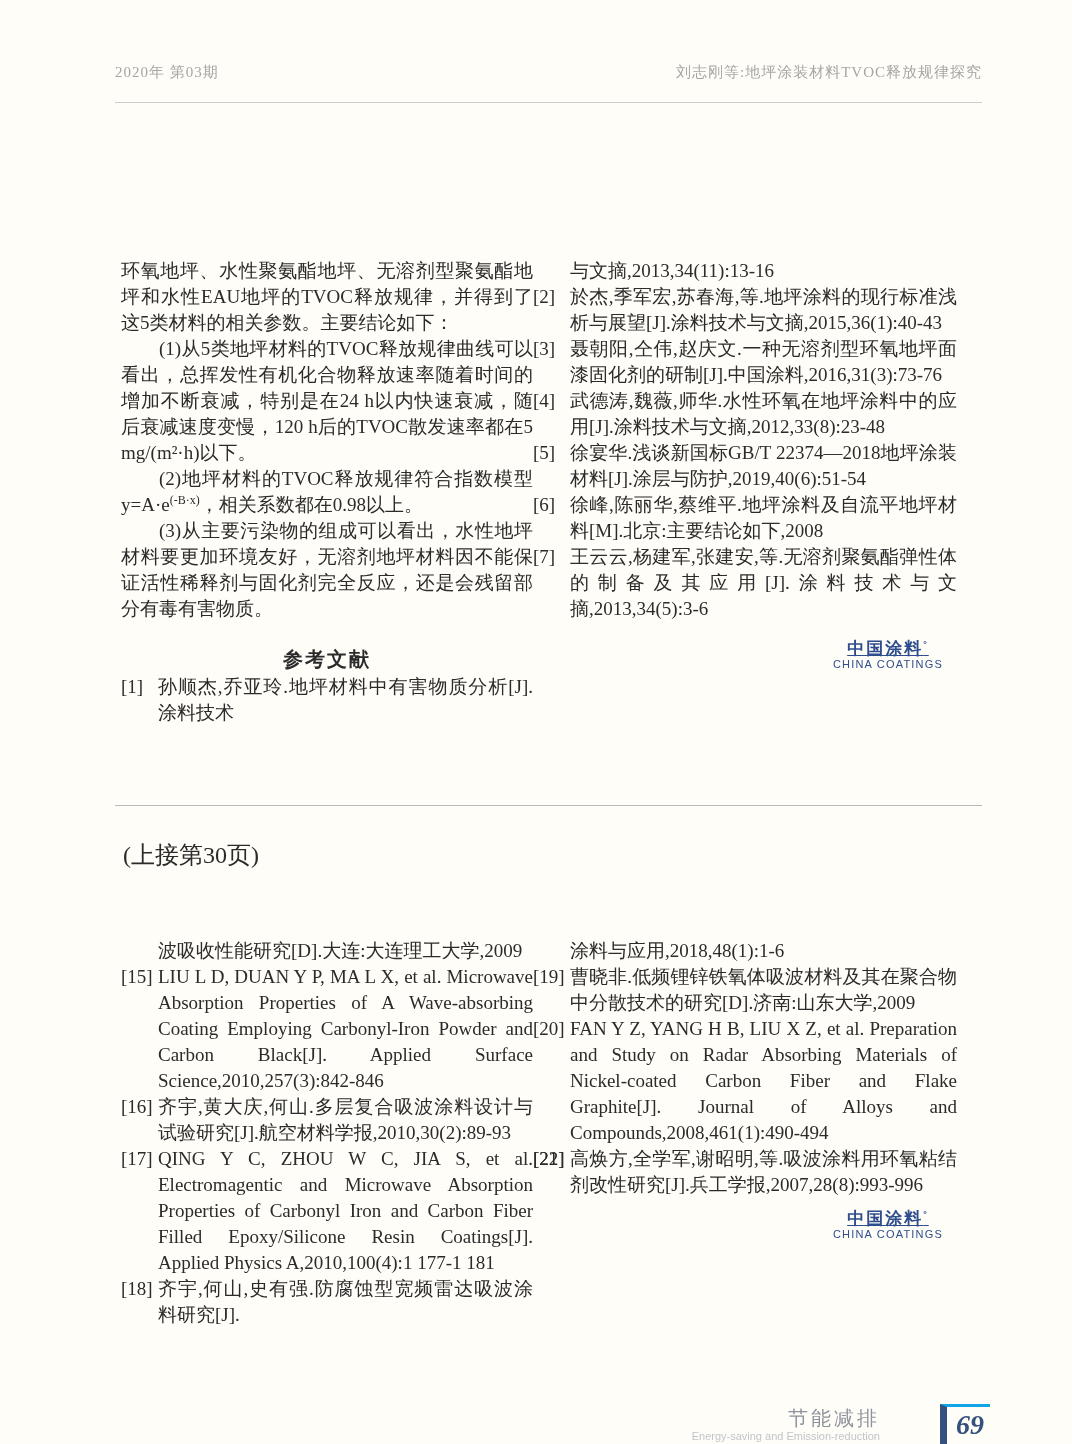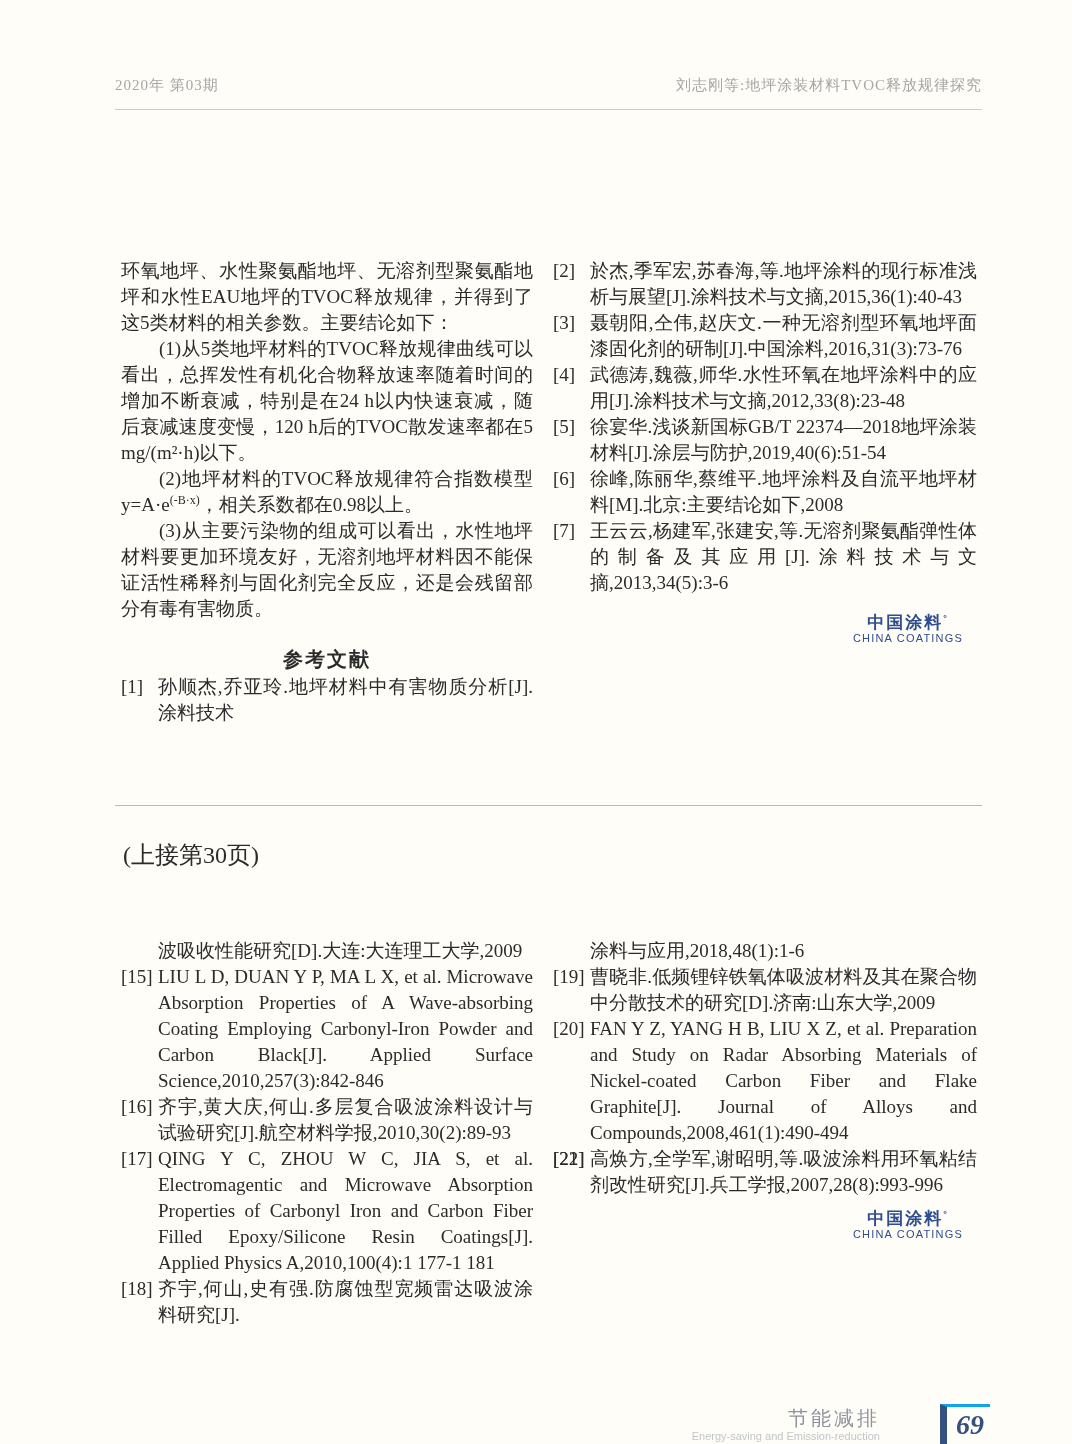--- a/index.html
+++ b/index.html
@@ -7,51 +7,51 @@
     position:relative;
     width:1072px;height:1444px;
     margin:0 auto;
     background:#fffdf7;
     font-family:"Liberation Serif","DejaVu Serif",serif;
     color:#2b2b2b;
     overflow:hidden;
   }
   
   .header{
-    position:absolute;top:76px;left:115px;right:90px;
+    position:absolute;top:63px;left:115px;right:90px;
     border-bottom:1px solid #cdcdcd;
-    padding-bottom:14px;
+    padding-bottom:20px;
   }
   .header-row{
     display:flex;justify-content:space-between;align-items:baseline;
     font-size:15px;color:#a6a6a6;letter-spacing:1px;
   }
   
-  .two-col{position:absolute;left:121px;width:856px;display:flex;gap:20px;}
+  .two-col{position:absolute;left:121px;width:856px;display:flex;}
   .top-section{top:258px;}
   .bottom-section{top:938px;}
   .col-left{width:412px;}
   .col-right{width:424px;}
   .body-text{font-size:19px;line-height:26px;text-align:justify;}
   .para{text-indent:2em;margin:0;}
   .para.no-indent{text-indent:0;}
   sup{font-size:12px;line-height:0;}
   
   .refs-heading{
     text-align:center;font-weight:bold;font-size:20px;
     margin-top:24px;margin-bottom:2px;line-height:26px;letter-spacing:2px;
   }
   .ref{position:relative;padding-left:37px;margin:0;}
   .ref .num{position:absolute;left:0;top:0;}
   
   .logo-wrap{text-align:right;margin-top:18px;padding-right:14px;}
   .logo{display:inline-block;text-align:center;line-height:1.05;}
   .logo .logo-cn{
     font-family:"Liberation Sans","DejaVu Sans",sans-serif;
-    font-weight:bold;font-size:17px;color:#2e4d8e;letter-spacing:2px;
+    font-weight:bold;font-size:17px;color:#2e4d8e;letter-spacing:2px;text-decoration:underline;
   }
   .logo .logo-mark{font-size:9px;vertical-align:top;}
   .logo .logo-en{
     font-family:"Liberation Sans","DejaVu Sans",sans-serif;
     font-size:11px;color:#2e4d8e;letter-spacing:1.2px;margin-top:1px;
   }
   
   .section-divider{
     position:absolute;top:805px;left:115px;right:90px;
     border-top:1px solid #b9b9b9;
@@ -103,20 +103,21 @@
       <div class="refs-heading">参考文献</div>
       <div>
 
           <p class="ref"><span class="num">[1]</span><span>孙顺杰,乔亚玲.地坪材料中有害物质分析[J].涂料技术</span></p>
         </div>
     </div>
 
     <div class="col-right body-text">
       <div>
 
+          <p class="ref"><span class="num"></span><span>与文摘,2013,34(11):13-16</span></p>
 
           <p class="ref"><span class="num">[2]</span><span>於杰,季军宏,苏春海,等.地坪涂料的现行标准浅析与展望[J].涂料技术与文摘,2015,36(1):40-43</span></p>
 
           <p class="ref"><span class="num">[3]</span><span>聂朝阳,仝伟,赵庆文.一种无溶剂型环氧地坪面漆固化剂的研制[J].中国涂料,2016,31(3):73-76</span></p>
 
           <p class="ref"><span class="num">[4]</span><span>武德涛,魏薇,师华.水性环氧在地坪涂料中的应用[J].涂料技术与文摘,2012,33(8):23-48</span></p>
 
           <p class="ref"><span class="num">[5]</span><span>徐宴华.浅谈新国标GB/T 22374—2018地坪涂装材料[J].涂层与防护,2019,40(6):51-54</span></p>
 
           <p class="ref"><span class="num">[6]</span><span>徐峰,陈丽华,蔡维平.地坪涂料及自流平地坪材料[M].北京:主要结论如下,2008</span></p>

